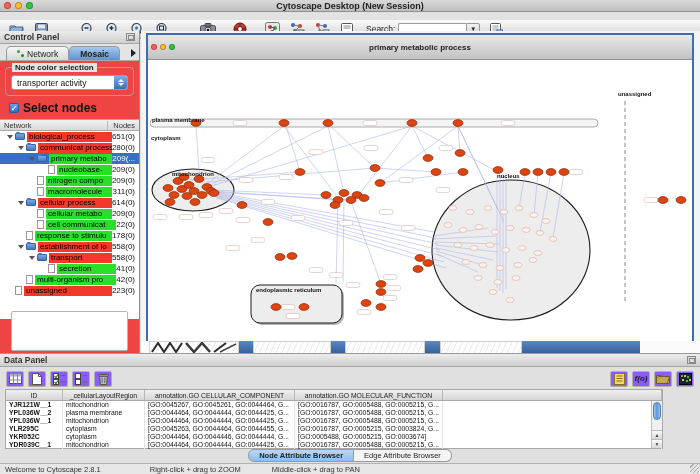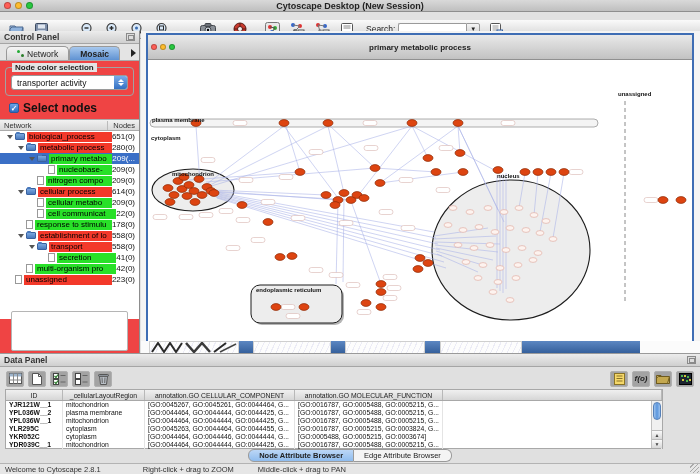--- a/index.html
+++ b/index.html
@@ -83,21 +83,21 @@
 
   
   .strip { position:absolute; left:0; top:310px; width:559px; height:12px; background:#fbfbfb; display:flex; align-items:stretch; }
   .strip .thumb { background:repeating-linear-gradient(115deg,#fdfdfd 0 4px,#ececf6 4px 5px); border:1px solid #cfcfcf; border-bottom:none; }
   .strip .blue { background:linear-gradient(#5c87c2,#35609c); }
   .strip svg { display:block; }
 
   
   .data-panel { position:absolute; left:0; top:353px; width:700px; height:110px; background:#e0e0e0; border-top:1px solid #9a9a9a; }
   .dp-toolbar { height:23px; display:flex; align-items:center; padding:0 6px; gap:4px; }
-  .dp-btn { width:18px; height:16px; border:1px solid #b0b0b0; border-radius:2px; background:#a3a3a3; display:flex; align-items:center; justify-content:center; }
+  .dp-btn { width:18px; height:16px; border:1px solid #b0b0b0; border-radius:2px; background:#8b5cf6; display:flex; align-items:center; justify-content:center; }
   .dp-right { margin-left:auto; display:flex; gap:4px; }
   .fx { font-size:8px; font-style:italic; font-weight:bold; color:#222; }
   .dtable { position:absolute; left:5px; top:35px; width:658px; height:60px; background:#fff; border:1px solid #a8a8a8; }
   .dt-head { display:flex; height:11px; background:linear-gradient(#f0f0f0,#d6d6d6); border-bottom:1px solid #a8a8a8; }
   .dt-head div { font-size:6.8px; color:#222; text-align:center; border-right:1px solid #b8b8b8; overflow:hidden; white-space:nowrap; line-height:11px; }
   .dt-row { display:flex; height:8px; }
   .dt-row div { font-size:6.8px; color:#111; border-right:1px solid #e4e4e4; overflow:hidden; white-space:nowrap; line-height:8px; padding-left:3px; }
   .dt-row div.id { font-weight:bold; }
   .c-id{width:57px} .c-reg{width:82px} .c-cc{width:150px} .c-mf{width:148px} .c-x{flex:1}
   .dt-scroll { position:absolute; right:0; top:11px; bottom:0; width:11px; background:#f0f0f0; border-left:1px solid #c0c0c0; }
@@ -105,21 +105,21 @@
   .dt-arrows { position:absolute; left:0; bottom:0; width:10px; height:18px; display:flex; flex-direction:column; }
   .dt-arrows span { flex:1; font-size:5px; text-align:center; color:#444; background:linear-gradient(#fafafa,#d8d8d8); border-top:1px solid #bbb; line-height:8px; }
   .dp-tabs { position:absolute; left:0; right:0; top:95px; display:flex; justify-content:center; }
   .dp-tab { height:13px; padding:0 10px; font-size:7.5px; display:flex; align-items:center; background:#f4f4f4; border:1px solid #9a9a9a; border-left:none; color:#222; }
   .dp-tab:first-child { border-left:1px solid #9a9a9a; border-radius:6px 0 0 6px; }
   .dp-tab:last-child { border-radius:0 6px 6px 0; }
   .dp-tab.sel { background:linear-gradient(#bcd7f6,#8fbcee); font-weight:bold; }
 
   
   .statusbar { position:absolute; left:0; top:463px; width:700px; height:11px; background:#e6e6e6; border-top:1px solid #b3b3b3;
-    font-size:7.5px; color:#333; display:flex; align-items:center; }
+    font-size:7.5px; color:#333; display:flex; align-items:center;gap:7px; }
   .statusbar span { white-space:nowrap; }
   .grip { position:absolute; right:1px; bottom:1px; width:9px; height:9px;
     background:repeating-linear-gradient(135deg,transparent 0 2px,#aaa 2px 3px); }
 </style>
 </head>
 <body>
 
 <div id="app">
 
   <div class="titlebar">
@@ -304,41 +304,47 @@
             <span class="ind" style="width: 7px;"></span>
             <span class="arrow"></span>
             <span class="icon-folder"></span>
             <span class="chip red">biological_process</span>
             <span class="nodes-col">651(0)</span>
           </div>
           <div class="tree-row">
             <span class="ind" style="width: 18px;"></span>
             <span class="arrow"></span>
             <span class="icon-folder"></span>
-            <span class="chip red">metabolic process</span>
+            <span class="chip red">communicat process</span>
             <span class="nodes-col">280(0)</span>
           </div>
           <div class="tree-row sel">
             <span class="ind" style="width: 29px;"></span>
             <span class="arrow"></span>
             <span class="icon-folder"></span>
             <span class="chip green">primary metabo</span>
             <span class="nodes-col">209(...</span>
           </div>
           <div class="tree-row">
             <span class="ind" style="width: 48px;"></span>
             <span class="icon-file"></span>
             <span class="chip green">nucleobase-</span>
             <span class="nodes-col">209(0)</span>
           </div>
           <div class="tree-row">
             <span class="ind" style="width: 37px;"></span>
             <span class="icon-file"></span>
             <span class="chip green">nitrogen compo</span>
             <span class="nodes-col">209(0)</span>
+          </div>
+          <div class="tree-row">
+            <span class="ind" style="width: 37px;"></span>
+            <span class="icon-file"></span>
+            <span class="chip green">macromolecule</span>
+            <span class="nodes-col">311(0)</span>
           </div>
           <div class="tree-row">
             <span class="ind" style="width: 18px;"></span>
             <span class="arrow"></span>
             <span class="icon-folder"></span>
             <span class="chip red">cellular process</span>
             <span class="nodes-col">614(0)</span>
           </div>
           <div class="tree-row">
             <span class="ind" style="width: 37px;"></span>

